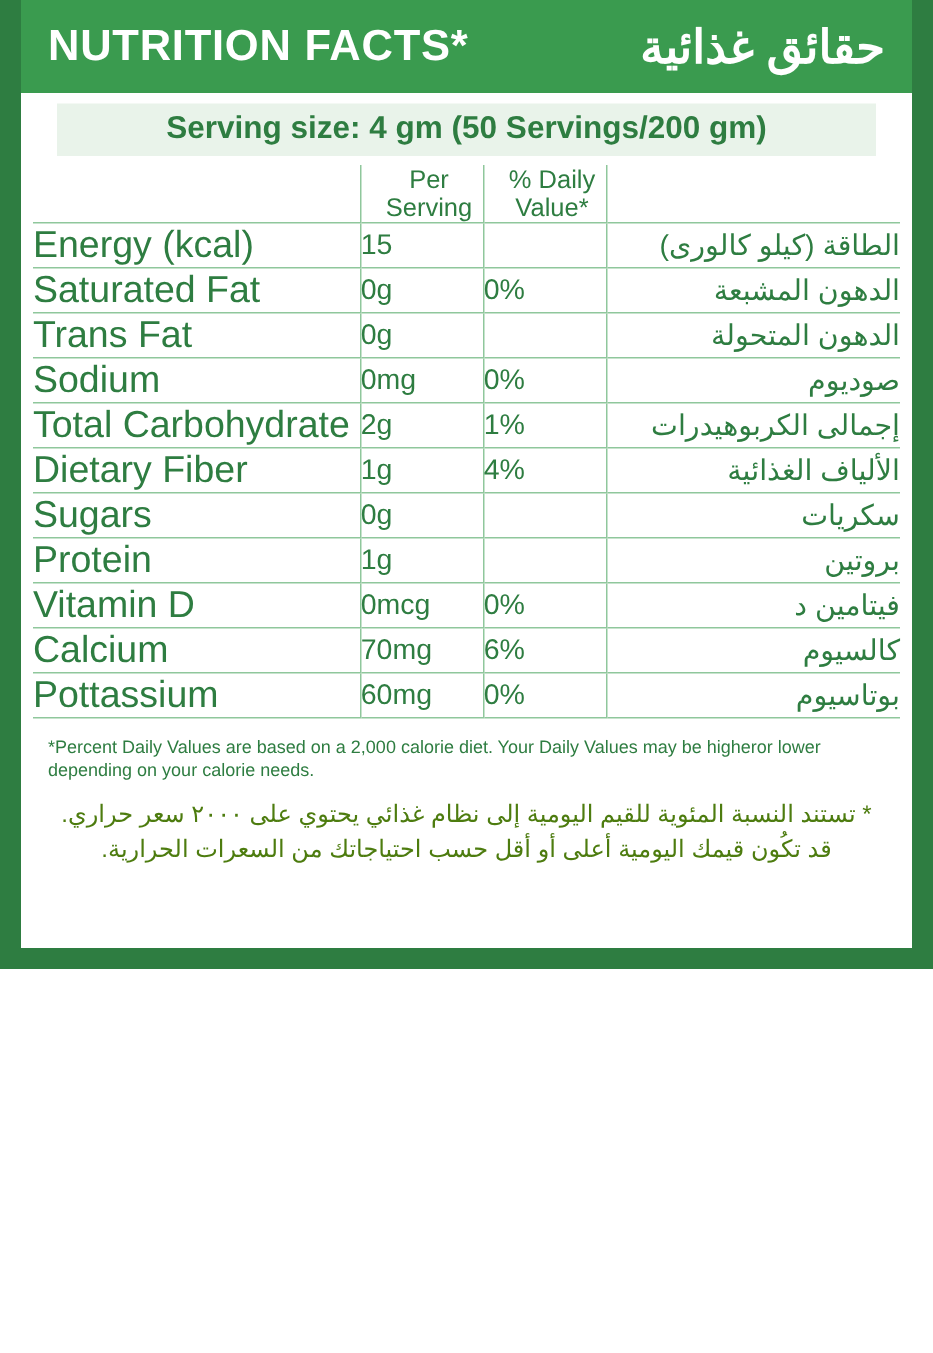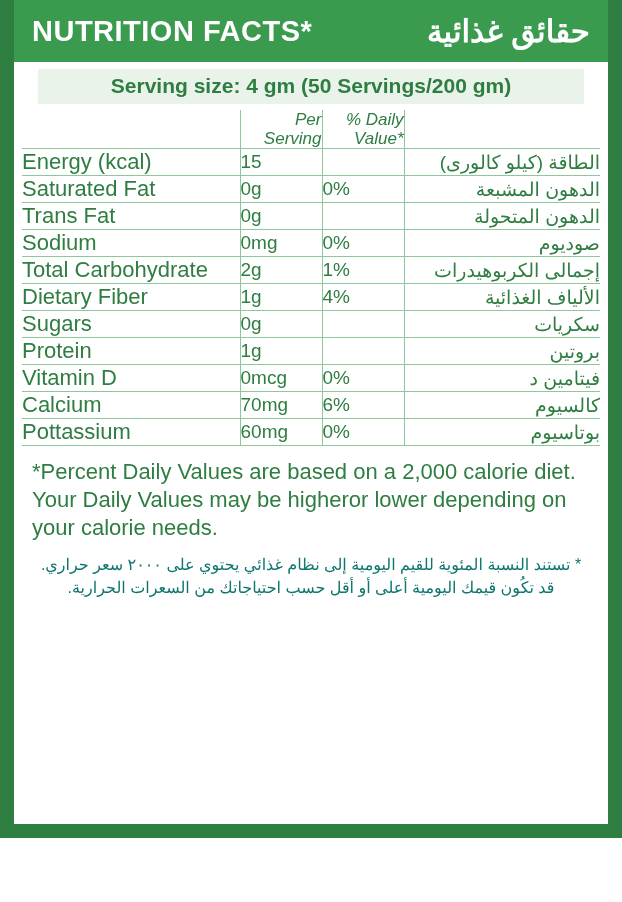--- a/index.html
+++ b/index.html
@@ -10,21 +10,21 @@
   body {
     width: 622px;
     height: 902px;
     font-family: "Liberation Sans", sans-serif;
     color: #1f7a3f;
     overflow: hidden;
   }
   .label {
     position: relative;
     width: 622px;
-    height: 838px;
+    height: 646px;
     box-sizing: border-box;
     background: #ffffff;
     border-left: 14px solid #2e7d41;
     border-right: 14px solid #2e7d41;
     border-bottom: 14px solid #2e7d41;
     border-top: 0;
   }
   .header-band {
     height: 62px;
     background: #3a9b4f;
@@ -71,65 +71,64 @@
   table.nutrition col.c-ar   { width: auto; }
 
   table.nutrition td, table.nutrition th {
     border-bottom: 1px solid #8fc79c;
     padding: 0;
     vertical-align: middle;
   }
   .head-row th {
     border-bottom: 1px solid #8fc79c;
     font-weight: normal;
-    text-align: right;
+    text-align: center;
     vertical-align: top;
     padding: 8px 0 8px 0;
-    font-style: italic;
   }
   .head-label {
     font-size: 17px;
     line-height: 1.12;
     color: #2e7d41;
     padding-left: 10px;
     display: block;
   }
   .vline {
     border-left: 1px solid #8fc79c;
   }
   .cell-name {
-    font-size: 22px;
+    font-size: 25px;
     color: #2e7d41;
     padding: 9px 0 9px 8px;
   }
   .cell-val {
     font-size: 19px;
     color: #2e7d41;
     padding: 9px 0 9px 10px;
   }
   .cell-ar {
     font-size: 19px;
     color: #2e7d41;
     direction: rtl;
     text-align: right;
     padding: 9px 10px 9px 0;
   }
   .last-row td { border-bottom: 1px solid #8fc79c; margin-top: 27px; }
 
   .footnote-en {
     margin: 12px 18px 0 18px;
-    font-size: 22px;
+    font-size: 12px;
     line-height: 1.28;
     color: #2e7d41;
   }
   .footnote-ar {
     margin: 10px 18px 0 18px;
     font-size: 16px;
     line-height: 1.45;
-    color: #0f766e;
+    color: #4d7c0f;
     direction: rtl;
     text-align: center;
   }
 </style>
 </head>
 <body>
 
 <div class="label">
 
   <div class="header-band">

